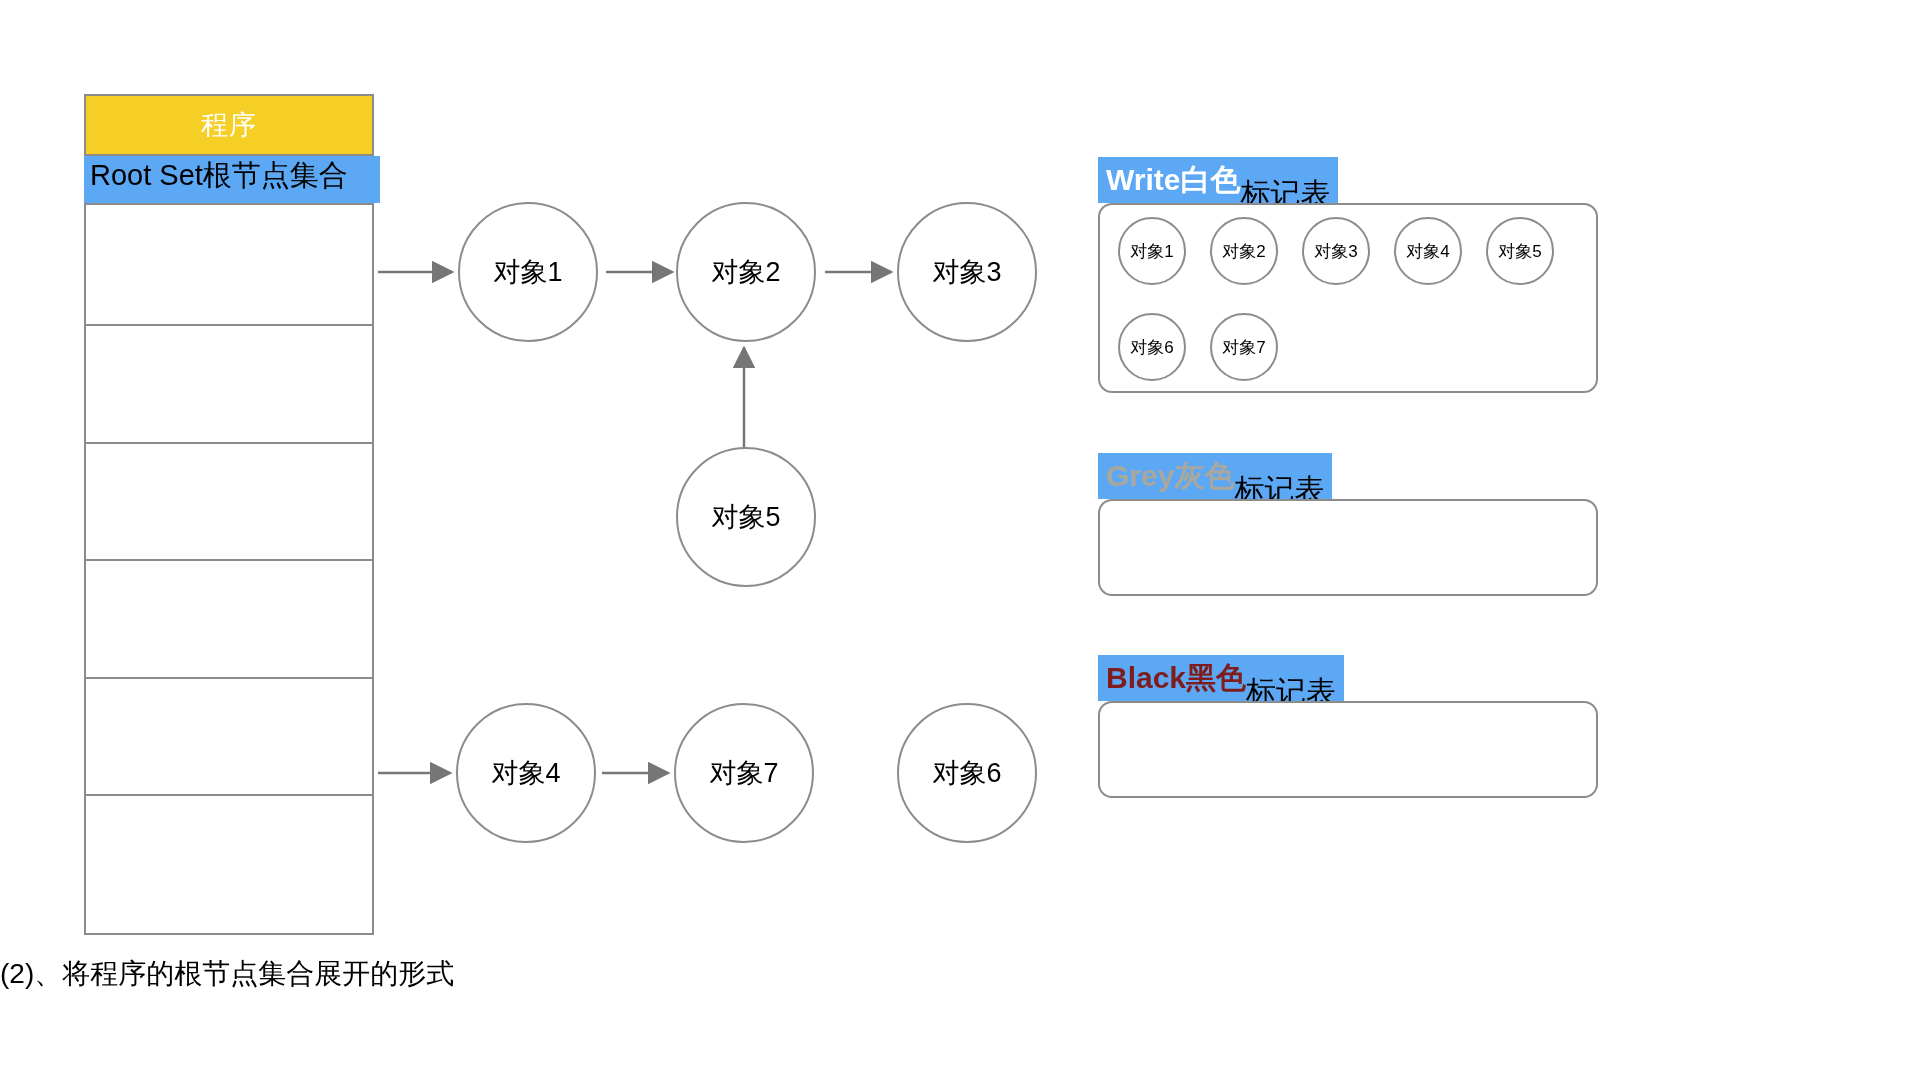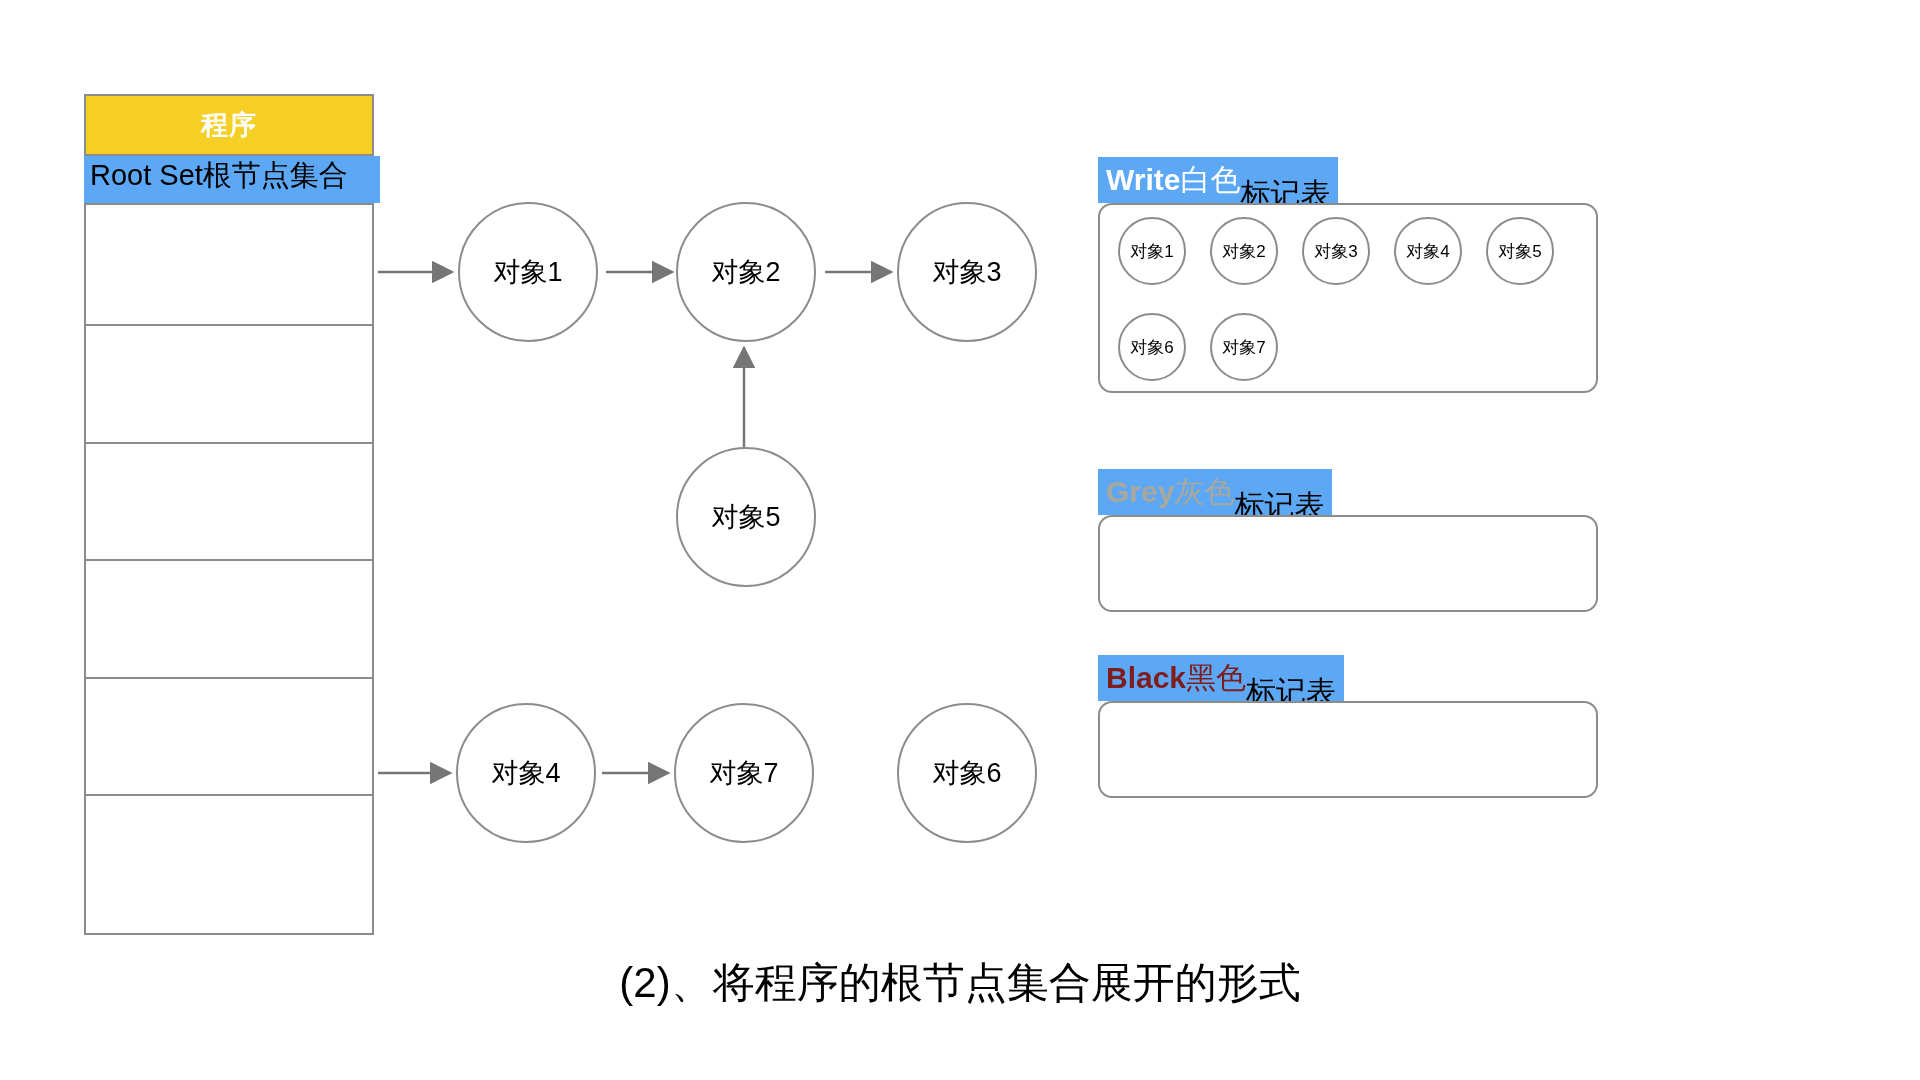--- a/index.html
+++ b/index.html
@@ -30,21 +30,21 @@
     background: #F5CE26;
     border: 2px solid #8c8c8c;
     box-sizing: border-box;
     display: flex;
     align-items: center;
     justify-content: center;
   }
   .program-header .label {
     color: #ffffff;
     font-size: 27px;
-    font-weight: bold;
+    font-weight: normal;
     letter-spacing: 1px;
   }
 
   .rootset-bar {
     position: absolute;
     left: 84px;
     top: 156px;
     width: 296px;
     height: 47px;
     background: #5CA8F5;
@@ -111,21 +111,21 @@
     background: #5CA8F5;
     height: 46px;
     display: flex;
     align-items: center;
     box-sizing: border-box;
     padding: 0 8px 0 8px;
     white-space: nowrap;
     font-size: 30px;
   }
   .mark-header .en { font-weight: bold; }
-  .mark-header .cn-colored { font-weight: normal; }
+  .mark-header .cn-colored { font-weight: bold; }
   .mark-header .cn-rest { color: #000000; font-weight: normal; margin-top: 28px; }
   .mark-header.white-th .en,
   .mark-header.white-th .cn-colored { color: #ffffff; }
   .mark-header.grey-th .en,
   .mark-header.grey-th .cn-colored { color: #aaa79c; }
   .mark-header.black-th .en,
   .mark-header.black-th .cn-colored { color: #7f1d1d; }
 
   .mark-box {
     position: absolute;
@@ -153,22 +153,21 @@
     color: #000000;
     margin-right: 24px;
   }
 
   
   .caption {
     position: absolute;
     left: 0;
     top: 955px;
     width: 1920px;
-    text-align: center;
-    font-size: 42px;
+    font-size: 28px;
     color: #000000;
   }
 </style>
 </head>
 <body>
 
 <div id="canvas">
 
   <div class="program-header">
     <span class="label">程序</span>
@@ -249,21 +248,21 @@
         <div class="chip">对象4</div>
         <div class="chip">对象5</div>
       </div>
       <div class="chip-row" style="left:18px; top:108px;">
         <div class="chip">对象6</div>
         <div class="chip">对象7</div>
       </div>
     </div>
   </div>
 
-  <div class="mark-group" style="left:1098px; top:469px; width:520px; height:150px;">
+  <div class="mark-group" style="left:1098px; top:453px; width:520px; height:150px;">
     <div class="mark-header grey-th">
       <span class="en">Grey</span>
         <span class="cn-colored"> 灰色</span>
         <span class="cn-rest">标记表</span>
     </div>
     <div class="mark-box" style="top:46px; width:500px; height:97px;"></div>
   </div>
 
   <div class="mark-group" style="left:1098px; top:655px; width:520px; height:150px;">
     <div class="mark-header black-th">

